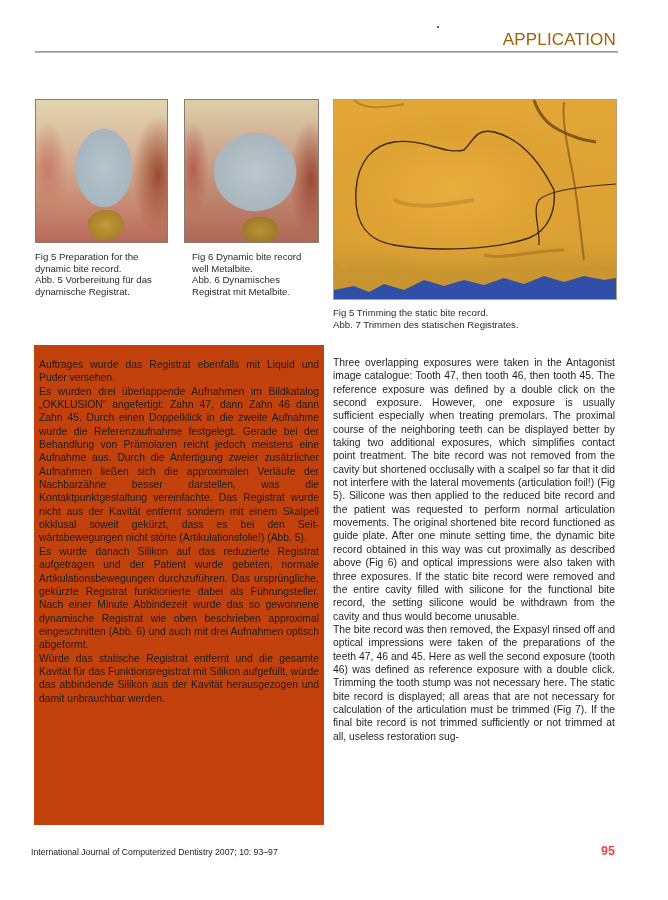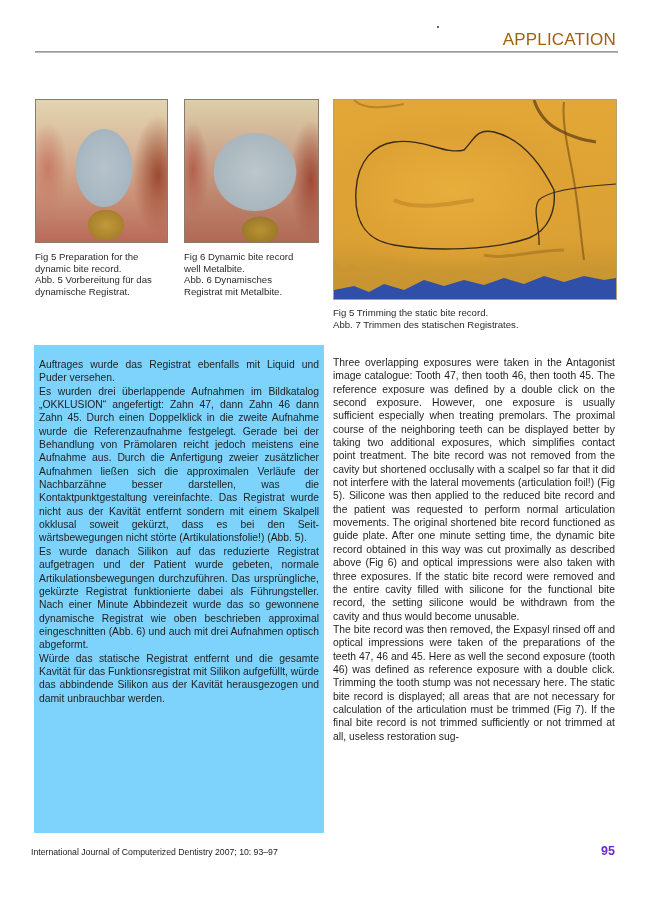--- a/index.html
+++ b/index.html
@@ -41,52 +41,52 @@
     #fig6 { left: 184px; top: 99px; }
     #fig6 .img {
       left: 0; top: 0; width: 133px; height: 142px;
       background:
         radial-gradient(ellipse 58px 55px at 70px 72px, #bcc6cc 0%, #a9b6bd 70%, transparent 72%),
         radial-gradient(ellipse 30px 22px at 75px 130px, #b99233 0%, #9c7a28 60%, transparent 62%),
         radial-gradient(ellipse 20px 60px at 8px 70px, #b4614e 0%, transparent 80%),
         radial-gradient(ellipse 25px 70px at 126px 80px, #9e4a35 0%, transparent 85%),
         linear-gradient(to bottom, #ddd0a8 0%, #cfae92 30%, #c08870 65%, #b06855 100%);
     }
-    #fig6 .cap { left: 0; top: 152px; }
+    #fig6 .cap { left: 8px; top: 152px; }
 
     
     #fig7 { left: 333px; top: 99px; }
     #fig7 .img {
       left: 0; top: 0; width: 282px; height: 199px; border-color: #b8a070;
       background:
         radial-gradient(ellipse 140px 80px at 120px 90px, #e8ae3c 0%, #dea234 70%, transparent 100%),
         linear-gradient(to bottom, #e3a737 0%, #dba033 70%, #c89530 88%, #b98a2c 100%);
     }
     #fig7 .img svg { position: absolute; left: 0; top: 0; }
     #fig7 .cap { left: 0; top: 208px; }
 
     
     .col {
       position: absolute; top: 345px; font-size: 10.35px; line-height: 13.35px;
       text-align: justify; hyphens: manual;
     }
     .col p { margin: 0; }
     #col-de {
-      left: 34px; width: 280px; height: 470px; padding: 6px 5px 12px 5px; box-sizing: content-box;
-      background: #7dd3fc;
+      left: 34px; width: 280px; height: 470px; padding: 6px 5px 4px 5px; box-sizing: content-box;
+      background: #c2410c;
       top: 345px;
     }
     #col-de .inner { padding-top: 7px; }
     #col-en { left: 333px; width: 282px; top: 356px; }
 
     .footer-left {
       position: absolute; left: 31px; top: 847px; font-size: 8.7px; color: #222;
     }
     .footer-right {
-      position: absolute; right: 53px; top: 844px; font-size: 12.5px; font-weight: bold; color: #6d28d9;
+      position: absolute; right: 53px; top: 844px; font-size: 12.5px; font-weight: bold; color: #ef4444;
     }
   </style>
 </head>
 <body>
 
 <div class="dot"></div>
 <div class="section-label">APPLICATION</div>
 <div class="rule"></div>
 
 <div class="fig" id="fig5">

